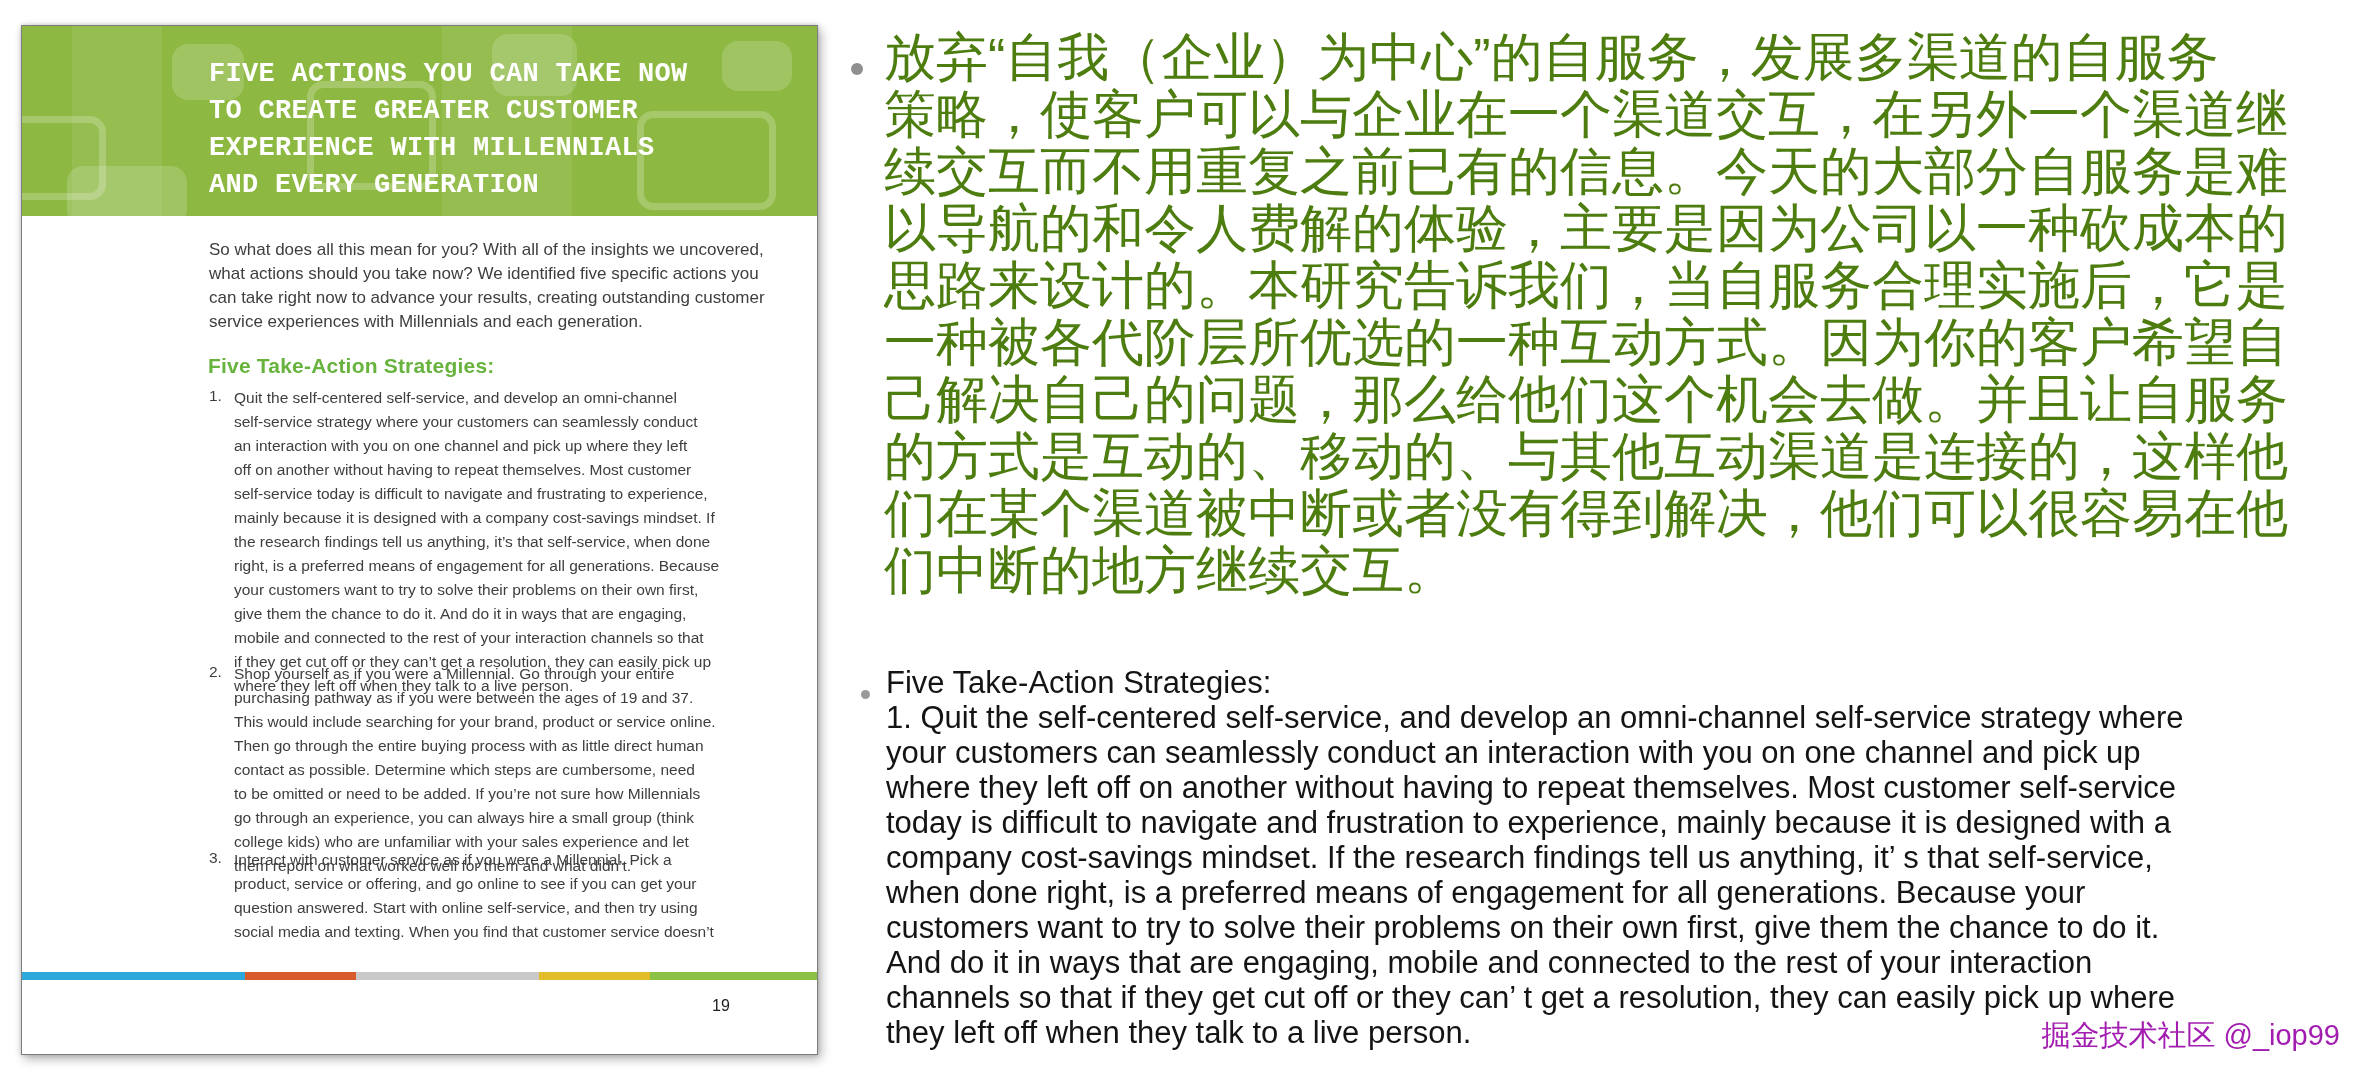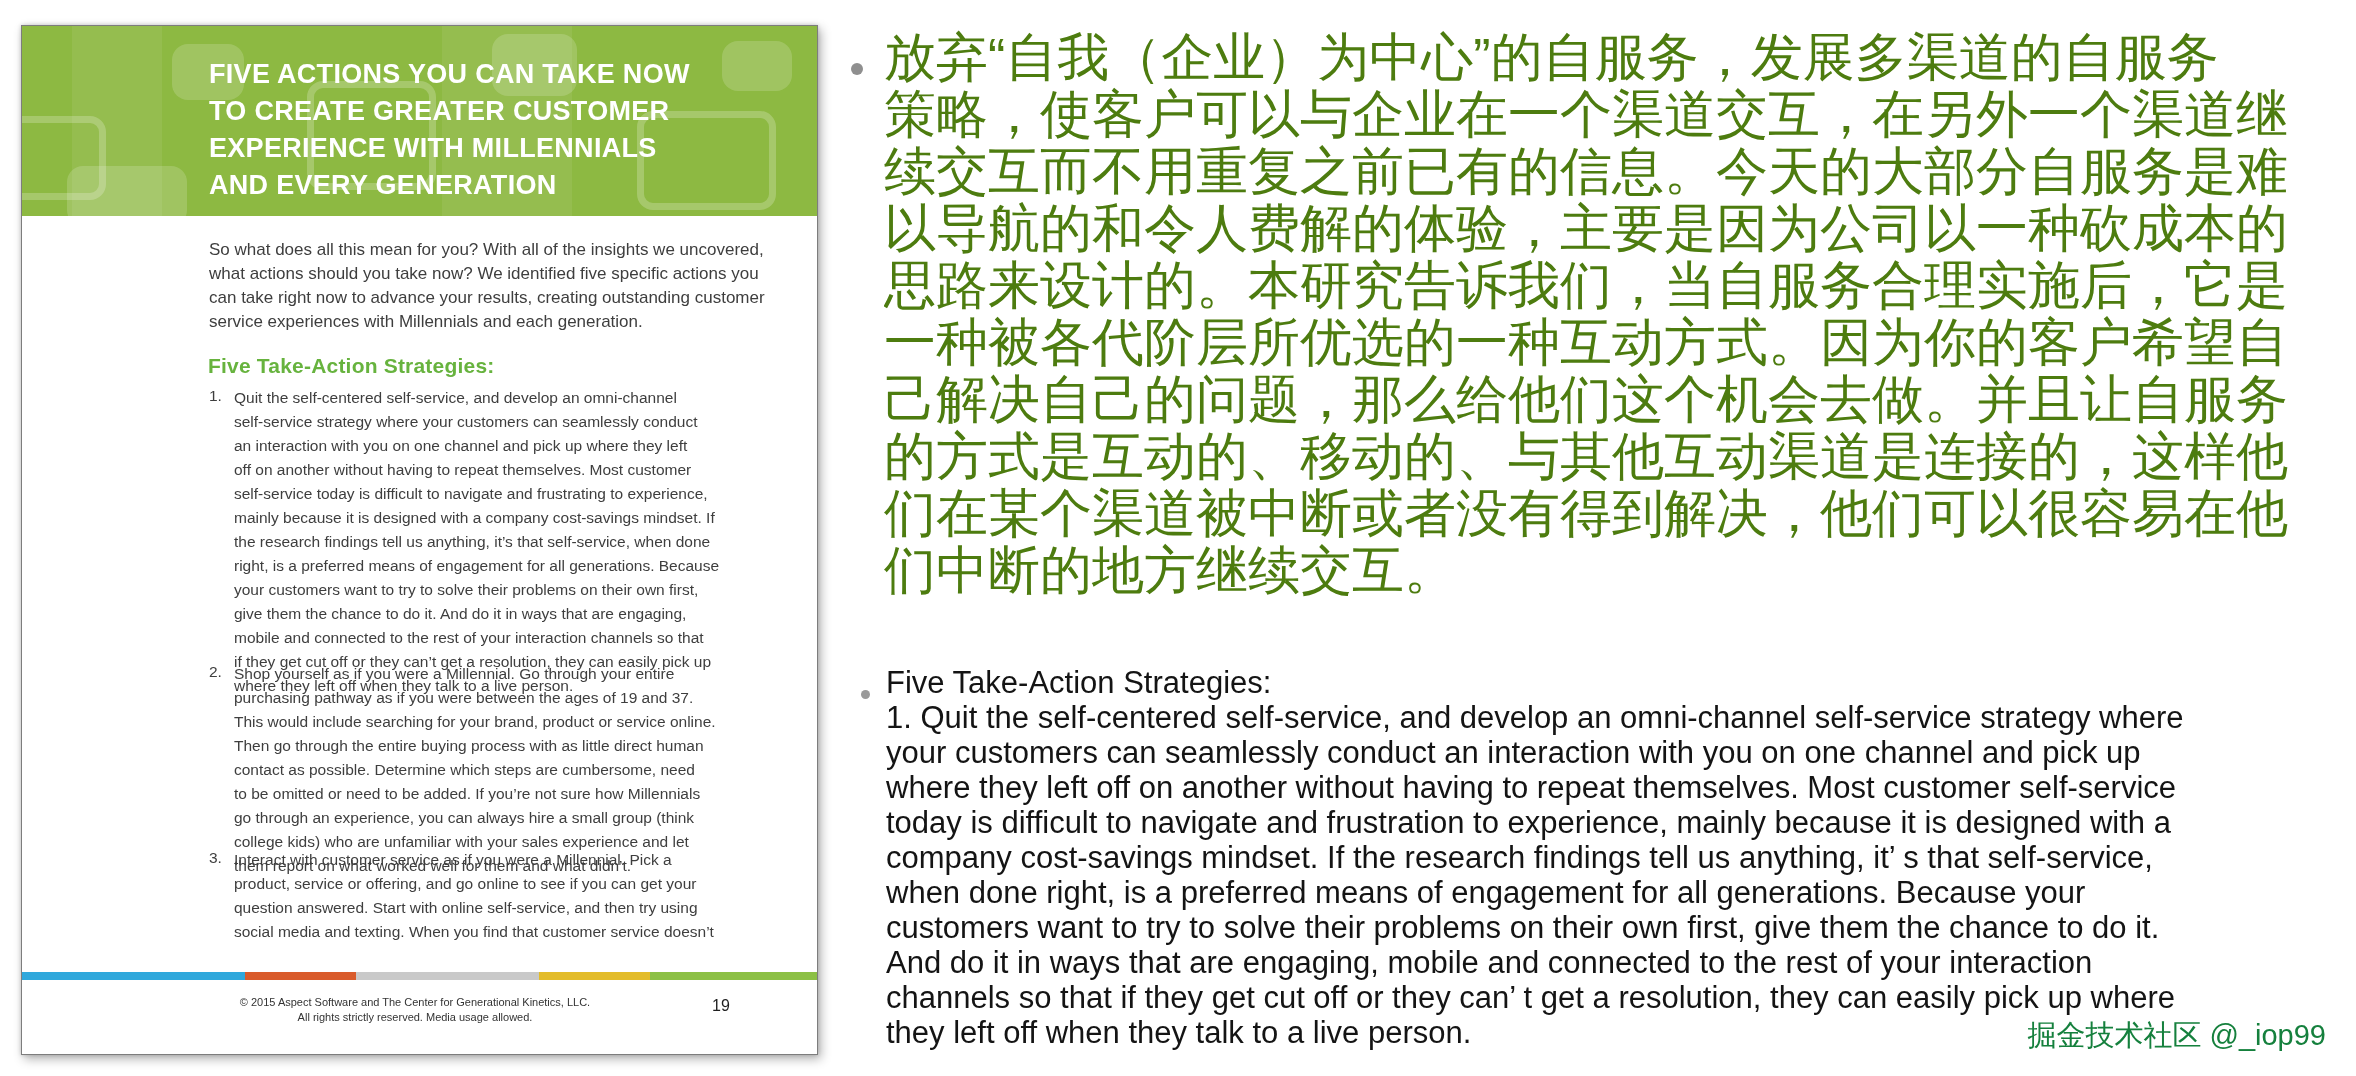--- a/index.html
+++ b/index.html
@@ -10,21 +10,21 @@
   }
 
   
   .page{
     position:absolute;left:21px;top:25px;width:797px;height:1030px;
     background:#ffffff;border:1px solid #7d7d7d;box-sizing:border-box;
     box-shadow:3px 4px 10px rgba(0,0,0,0.30), 0 0 4px rgba(0,0,0,0.18);
   }
   .page-header{
     position:absolute;left:0;top:0;right:0;height:190px;
-    background:#8db942;overflow:hidden;
+    background:#8db942;overflow:hidden;font-family:Liberation Mono, monospace;
   }
   .bubble{position:absolute;border-radius:16px;}
   .bubble.outline{border:7px solid rgba(255,255,255,0.22);background:transparent;}
   .bubble.fill{background:rgba(255,255,255,0.17);}
   .band{position:absolute;top:0;bottom:0;background:rgba(255,255,255,0.07);}
   .page-title{
     position:absolute;left:187px;top:30px;width:585px;
     color:#ffffff;font-weight:bold;font-size:27px;line-height:37px;
     letter-spacing:0.3px;white-space:pre;
   }
@@ -59,22 +59,22 @@
   }
   .en-bullet{position:absolute;left:861px;top:690px;width:9px;height:9px;border-radius:50%;background:#9a9a9a;}
   .en-block{
     position:absolute;left:886px;top:665px;width:1470px;height:400px;overflow:hidden;
     font-size:31px;line-height:35px;color:#141414;
   }
   .en-block .en-heading{white-space:pre;}
   .en-block .en-body{white-space:pre;}
 
   .watermark{
-    position:absolute;right:30px;top:1016px;
-    font-size:29px;color:#15803d;
+    position:absolute;right:16px;top:1016px;
+    font-size:29px;color:#a21caf;
     text-shadow:1px 1px 0 #ffffff,-1px -1px 0 #ffffff,1px -1px 0 #ffffff,-1px 1px 0 #ffffff;
   }
 </style>
 </head>
 <body>
 
 <div class="page">
 
   <div class="page-header">
     <div class="band" style="left:420px;width:130px;"></div>
@@ -138,22 +138,20 @@
   </div>
 
   <div class="stripe">
     <div class="seg1" style="background: rgb(47, 168, 220);"></div>
     <div class="seg2" style="background: rgb(217, 91, 43);"></div>
     <div class="seg3" style="background: rgb(201, 201, 201);"></div>
     <div class="seg4" style="background: rgb(227, 188, 42);"></div>
     <div class="seg5" style="background: rgb(140, 192, 69);"></div>
   </div>
 
-  <div class="footer-copy">© 2015 Aspect Software and The Center for Generational Kinetics, LLC.
-All rights strictly reserved. Media usage allowed.</div>
 
   <div class="page-num">19</div>
 </div>
 
 <div class="cn-bullet"></div>
 <div class="cn-text">放弃“自我（企业）为中心”的自服务，发展多渠道的自服务
 策略，使客户可以与企业在一个渠道交互，在另外一个渠道继
 续交互而不用重复之前已有的信息。今天的大部分自服务是难
 以导航的和令人费解的体验，主要是因为公司以一种砍成本的
 思路来设计的。本研究告诉我们，当自服务合理实施后，它是

